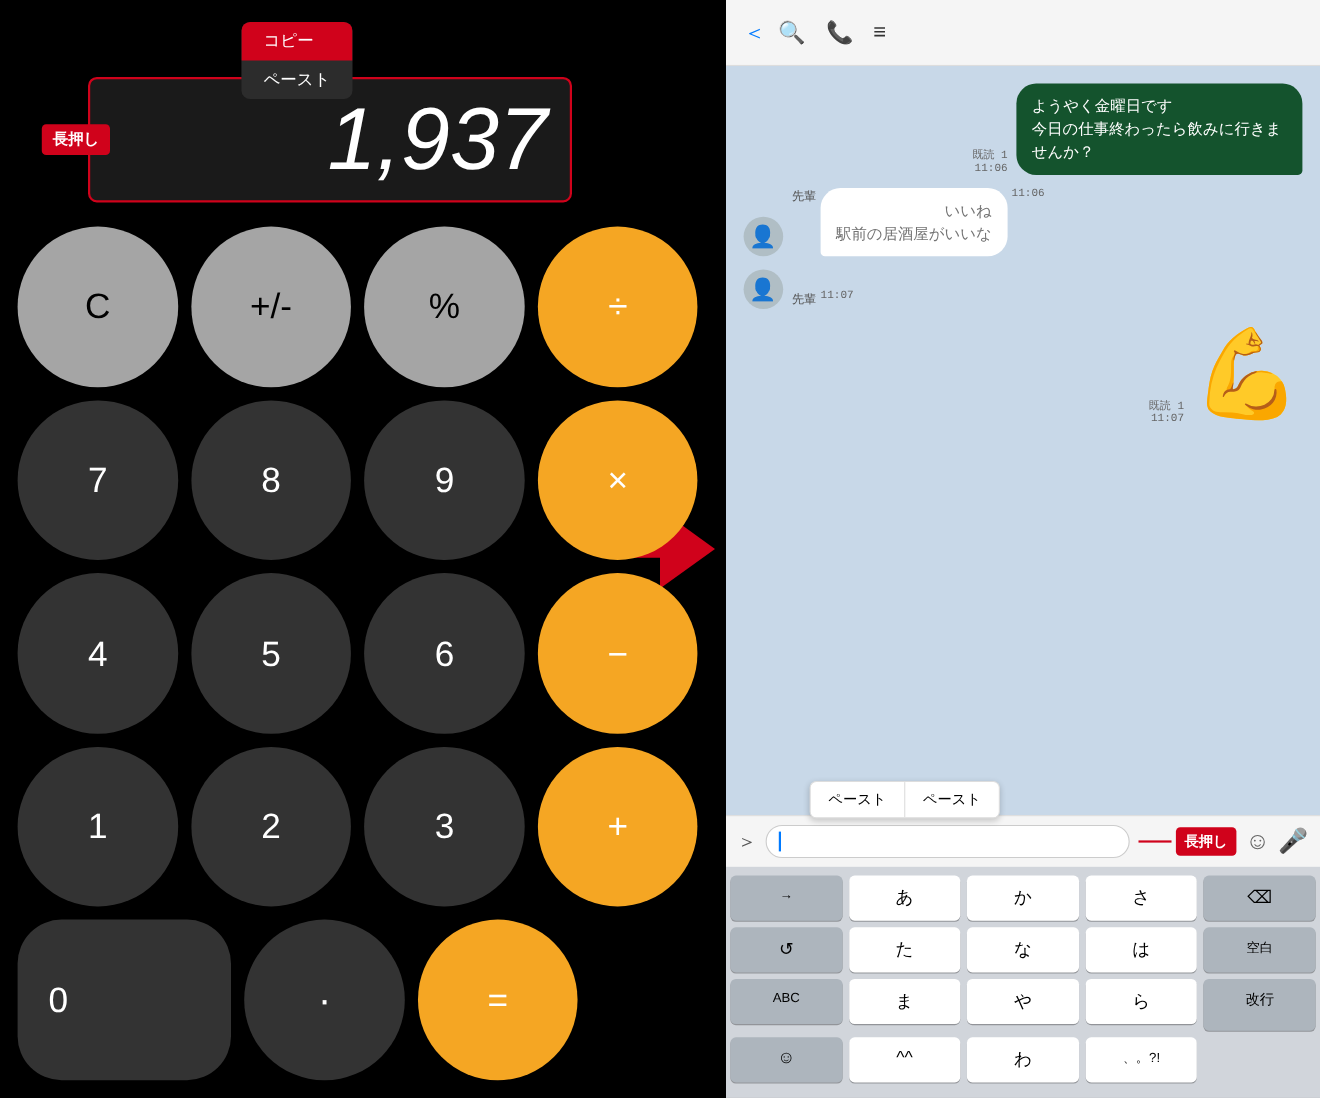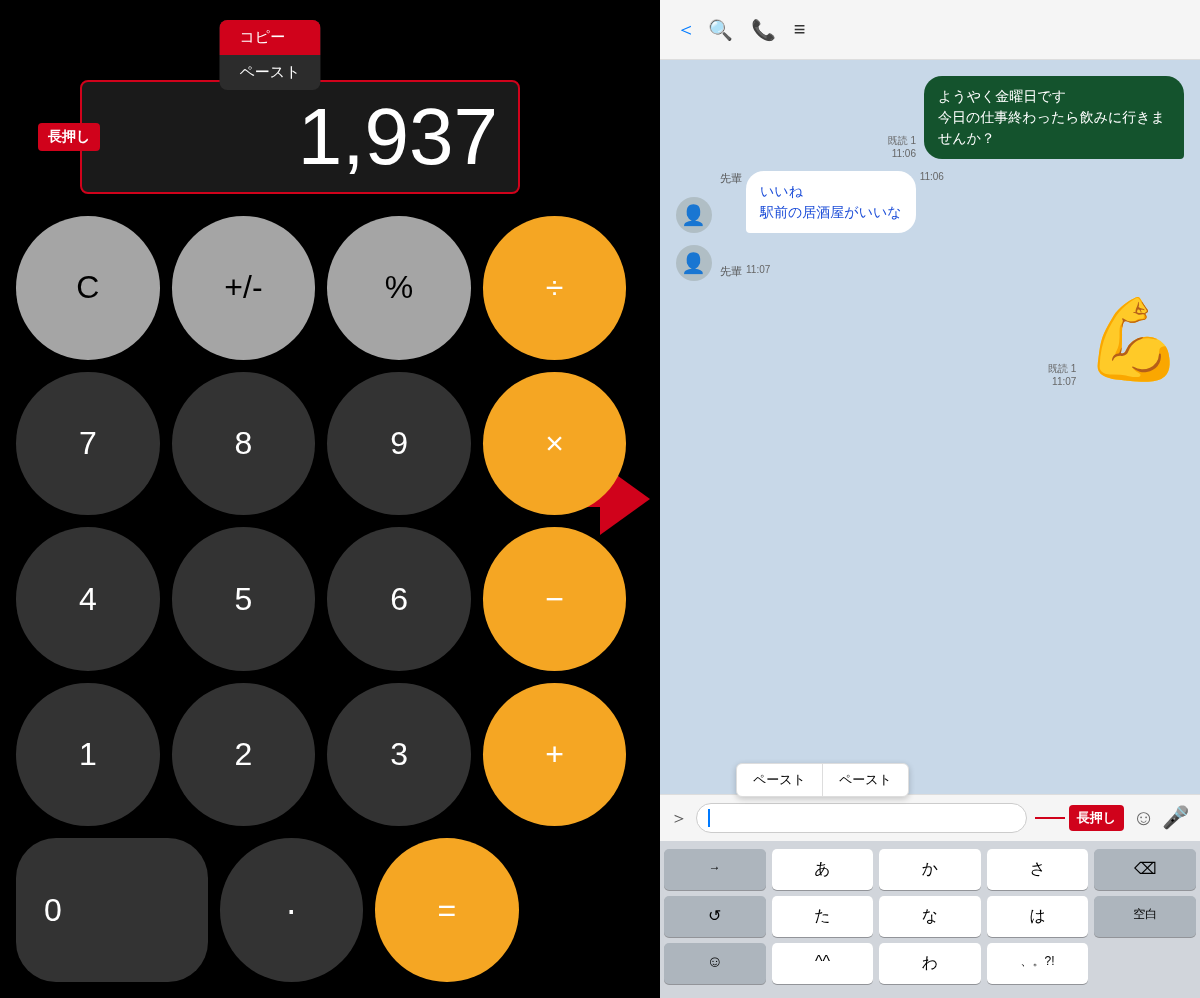--- a/index.html
+++ b/index.html
@@ -53,21 +53,22 @@
       width: 1px;
       background: #555;
     }
 
     .display-box {
       border: 2px solid #d0021b;
       border-radius: 8px;
       background: #1a1a1a;
       padding: 15px 20px;
       text-align: right;
-      margin-top: 20px;
+      margin-top: 10px;
+      font-style: italic;
     }
     .display-number {
       color: white;
       font-size: 80px;
       font-weight: 300;
       line-height: 1;
     }
 
     .long-press-label {
       position: absolute;
@@ -234,27 +235,29 @@
       line-height: 1.5;
       max-width: 260px;
     }
     .bubble.green {
       background: #14532d;
       color: white;
       border-bottom-right-radius: 4px;
     }
     .bubble.white {
       background: white;
-      color: #1d4ed8;
+      color: #737373;
       border-bottom-left-radius: 4px;
+      text-align: right;
     }
     .msg-meta {
       font-size: 10px;
       color: #666;
       text-align: right;
+      font-family: Liberation Mono, monospace;
     }
     .msg-meta.left-align {
       text-align: left;
     }
 
     .sticker-area {
       display: flex;
       align-items: flex-end;
     }
 
@@ -515,20 +518,27 @@
       </div>
 
       <div class="kb-row">
         <div class="kb-key dark-key">↺</div>
         <div class="kb-key">た</div>
         <div class="kb-key">な</div>
         <div class="kb-key">は</div>
         <div class="kb-key dark-key small-text">空白</div>
       </div>
 
+      <div class="kb-row">
+        <div class="kb-key dark-key small-text">ABC</div>
+        <div class="kb-key">ま</div>
+        <div class="kb-key">や</div>
+        <div class="kb-key">ら</div>
+        <div class="kb-key dark-key return-key" style="grid-row: span 2; font-size:13px;">改行</div>
+      </div>
 
       <div class="kb-row">
         <div class="kb-key dark-key">☺</div>
         <div class="kb-key">^^</div>
         <div class="kb-key">わ</div>
         <div class="kb-key small-text">、。?!</div>
       </div>
     </div>
   </div>
 </div>

